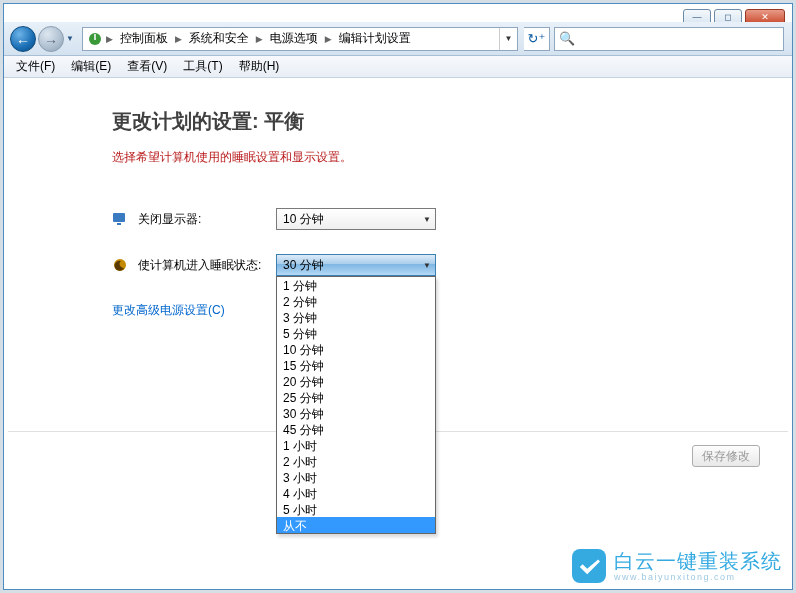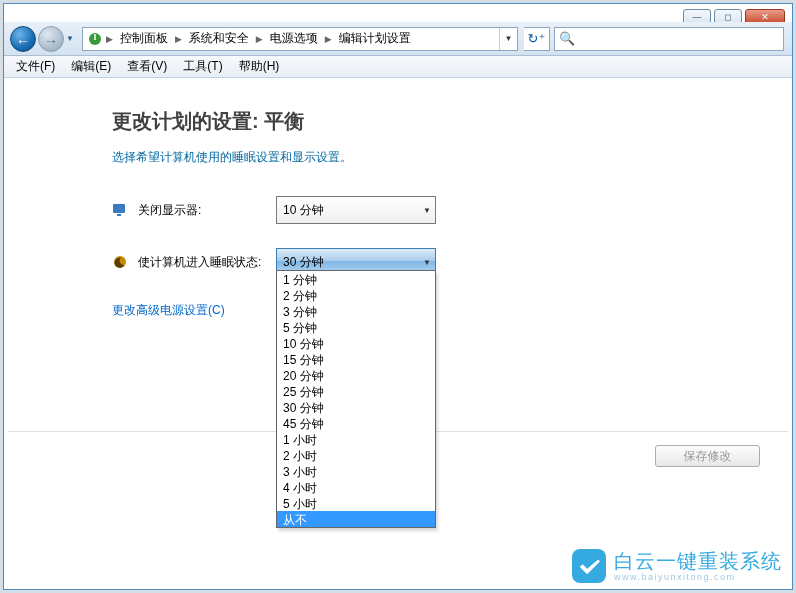--- a/index.html
+++ b/index.html
@@ -96,29 +96,29 @@
   .content {
     position: absolute; left: 4px; right: 4px; top: 78px; bottom: 4px;
     background: #fff;
   }
   .page {
     padding: 30px 0 0 108px;
   }
   .page-title {
     font-size: 20px; color: #404040; margin-bottom: 14px; font-weight: bold;
   }
-  .page-desc { color: #0369a1; margin-bottom: 30px; }
+  .page-desc { color: #b91c1c; margin-bottom: 42px; }
 
   .setting-row {
     display: flex; align-items: center; margin-bottom: 24px;
   }
   .setting-icon { width: 16px; height: 16px; margin-right: 10px; display:inline-flex; align-items:center; justify-content:center; }
   .setting-label { width: 138px; color: #000; }
   .combo {
-    width: 160px; height: 28px;
+    width: 160px; height: 22px;
     border: 1px solid #7a7a7a;
     background: linear-gradient(#fff, #efefef);
     display: flex; align-items: center; padding: 0 4px 0 6px;
     position: relative;
   }
   .combo.open {
     border: 1px solid #3c7fb1;
     background: linear-gradient(#dcebf9, #a9cdea 45%, #7eb6e3 46%, #b5d8f5);
   }
   .combo-text { flex: 1; }
@@ -144,21 +144,21 @@
 
   .sep {
     position: absolute; left: 4px; right: 4px; top: 353px;
     border-top: 1px solid #e0e0e0;
   }
   .button-row {
     position: absolute; right: 32px; top: 367px;
     display: flex; gap: 10px;
   }
   .btn {
-    width: 105px; height: 22px;
+    width: 68px; height: 22px;
     border: 1px solid #adadad; background: linear-gradient(#fdfdfd,#e8e8e8);
     border-radius: 3px;
     display: flex; align-items: center; justify-content: center;
   }
   .btn.disabled { color: #9a9a9a; }
 
   
   .watermark {
     position: absolute; right: 10px; bottom: 6px;
     display: flex; align-items: center; gap: 8px; opacity: .95;

